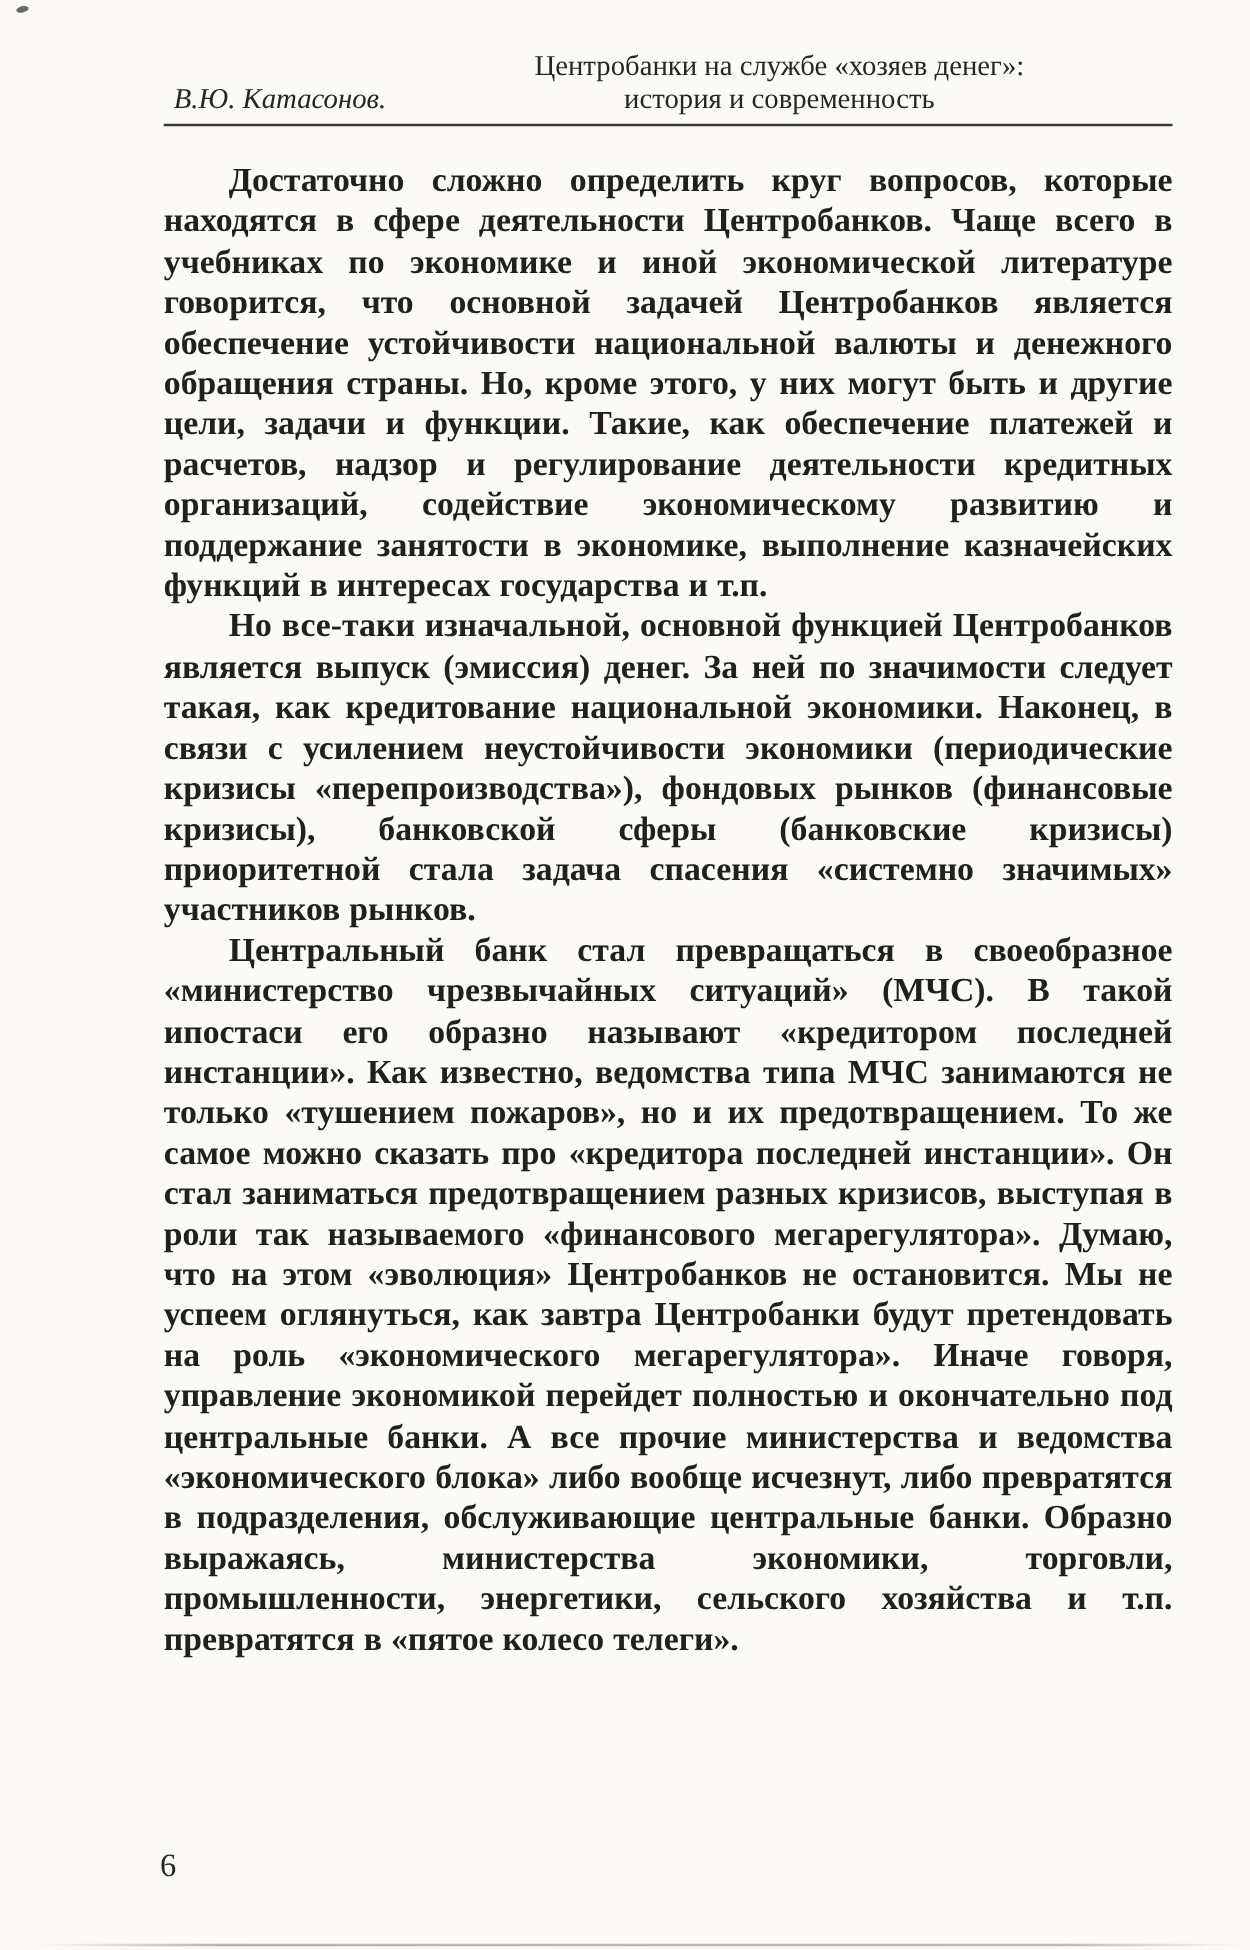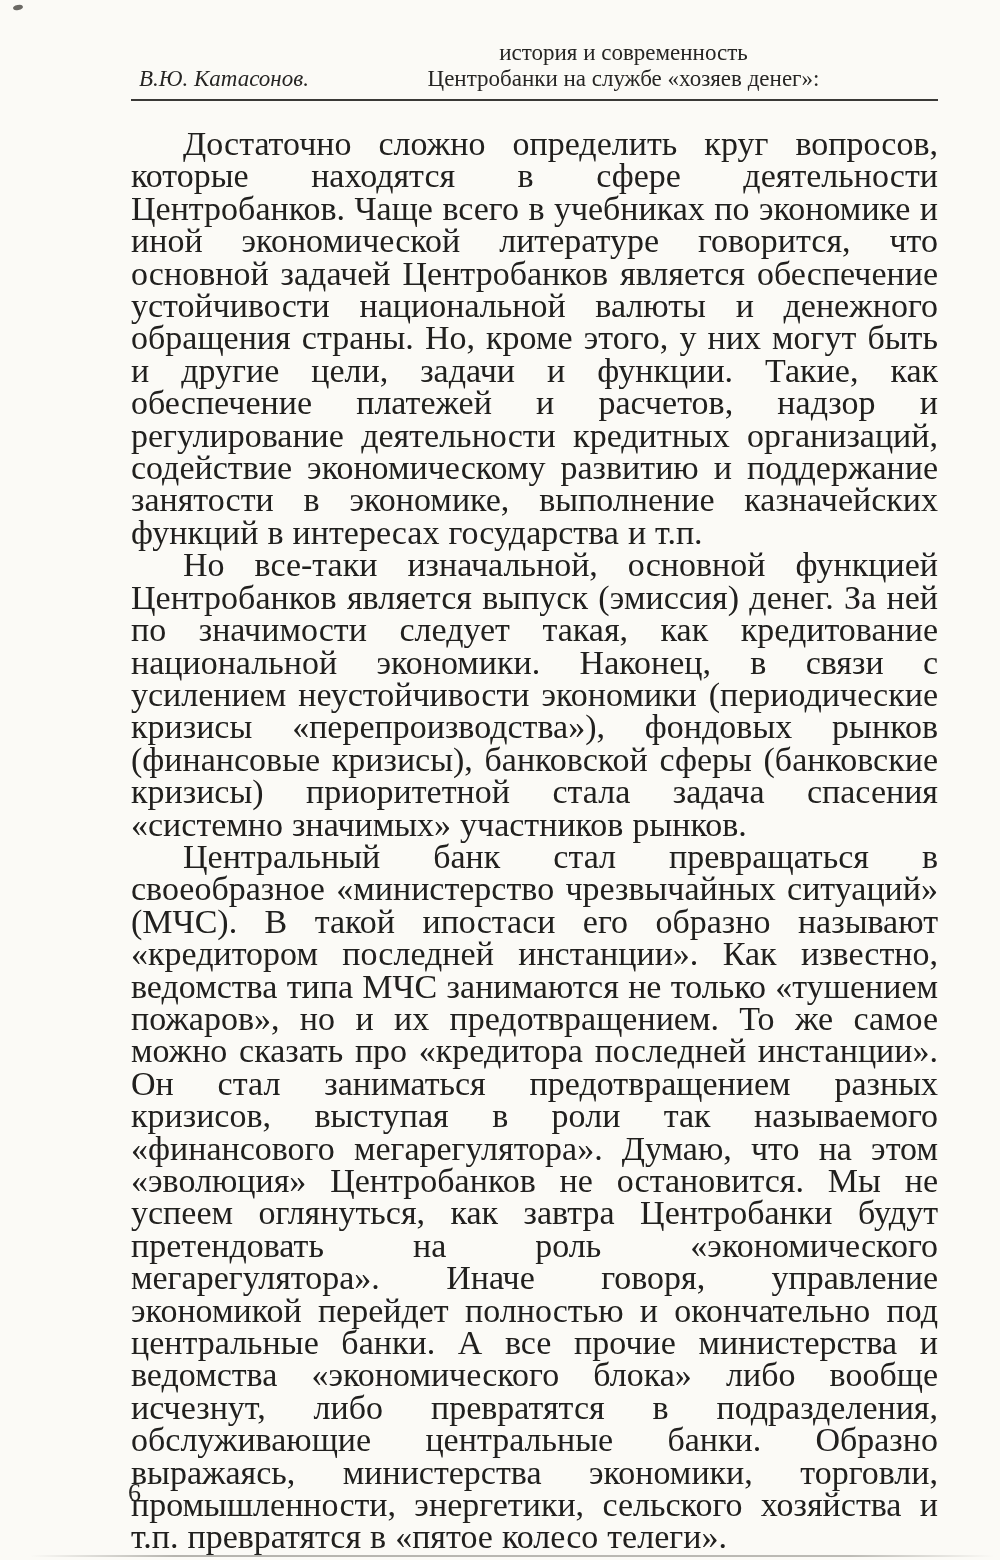--- a/index.html
+++ b/index.html
@@ -40,24 +40,25 @@
   .running-head .title span {
     display: block;
   }
   .header-rule {
     border: 0;
     border-top: 2px solid #3a3936;
     margin: 7px 0 0 0;
   }
   .page-body {
     margin-top: 27px;
-    font-size: 34px;
+    font-size: 27px;
     line-height: 32.4px;
     text-align: justify;
     text-justify: inter-word;
+    font-weight: bold;
   }
   .page-body p {
     margin: 0;
     text-indent: 52px;
     hyphens: auto;
     -webkit-hyphens: auto;
     word-spacing: 0.5px;
   }
   .page-number {
     position: absolute;
@@ -94,22 +95,22 @@
 <body>
 
 <div class="page">
 
   <div class="scan-speck"></div>
 
   <header>
     <div class="running-head">
       <span class="author">В.Ю. Катасонов.</span>
       <span class="title">
+        <span>Центробанки на службе «хозяев денег»:</span>
         <span>история и современность</span>
-        <span>Центробанки на службе «хозяев денег»:</span>
       </span>
     </div>
     <hr class="header-rule">
   </header>
 
   <main class="page-body">
     <p>Достаточно сложно определить круг вопросов, которые находятся в сфере деятельности Центробанков. Чаще всего в учебниках по экономике и иной экономической литературе говорится, что основной задачей Центробанков является обеспечение устойчивости национальной валюты и денежного обращения страны. Но, кроме этого, у них могут быть и другие цели, задачи и функции. Такие, как обеспечение платежей и расчетов, надзор и регулирование деятельности кредитных организаций, содействие экономическому развитию и поддержание занятости в экономике, выполнение казначейских функций в интересах государства и т.п.</p>
     <p>Но все-таки изначальной, основной функцией Центробанков является выпуск (эмиссия) денег. За ней по значимости следует такая, как кредитование национальной экономики. Наконец, в связи с усилением неустойчивости экономики (периодические кризисы «перепроизводства»), фондовых рынков (финансовые кризисы), банковской сферы (банковские кризисы) приоритетной стала задача спасения «системно значимых» участников рынков.</p>
     <p>Центральный банк стал превращаться в своеобразное «министерство чрезвычайных ситуаций» (МЧС). В такой ипостаси его образно называют «кредитором последней инстанции». Как известно, ведомства типа МЧС занимаются не только «тушением пожаров», но и их предотвращением. То же самое можно сказать про «кредитора последней инстанции». Он стал заниматься предотвращением разных кризисов, выступая в роли так называемого «финансового мегарегулятора». Думаю, что на этом «эволюция» Центробанков не остановится. Мы не успеем оглянуться, как завтра Центробанки будут претендовать на роль «экономического мегарегулятора». Иначе говоря, управление экономикой перейдет полностью и окончательно под центральные банки. А все прочие министерства и ведомства «экономического блока» либо вообще исчезнут, либо превратятся в подразделения, обслуживающие центральные банки. Образно выражаясь, министерства экономики, торговли, промышленности, энергетики, сельского хозяйства и т.п. превратятся в «пятое колесо телеги».</p>
   </main>

